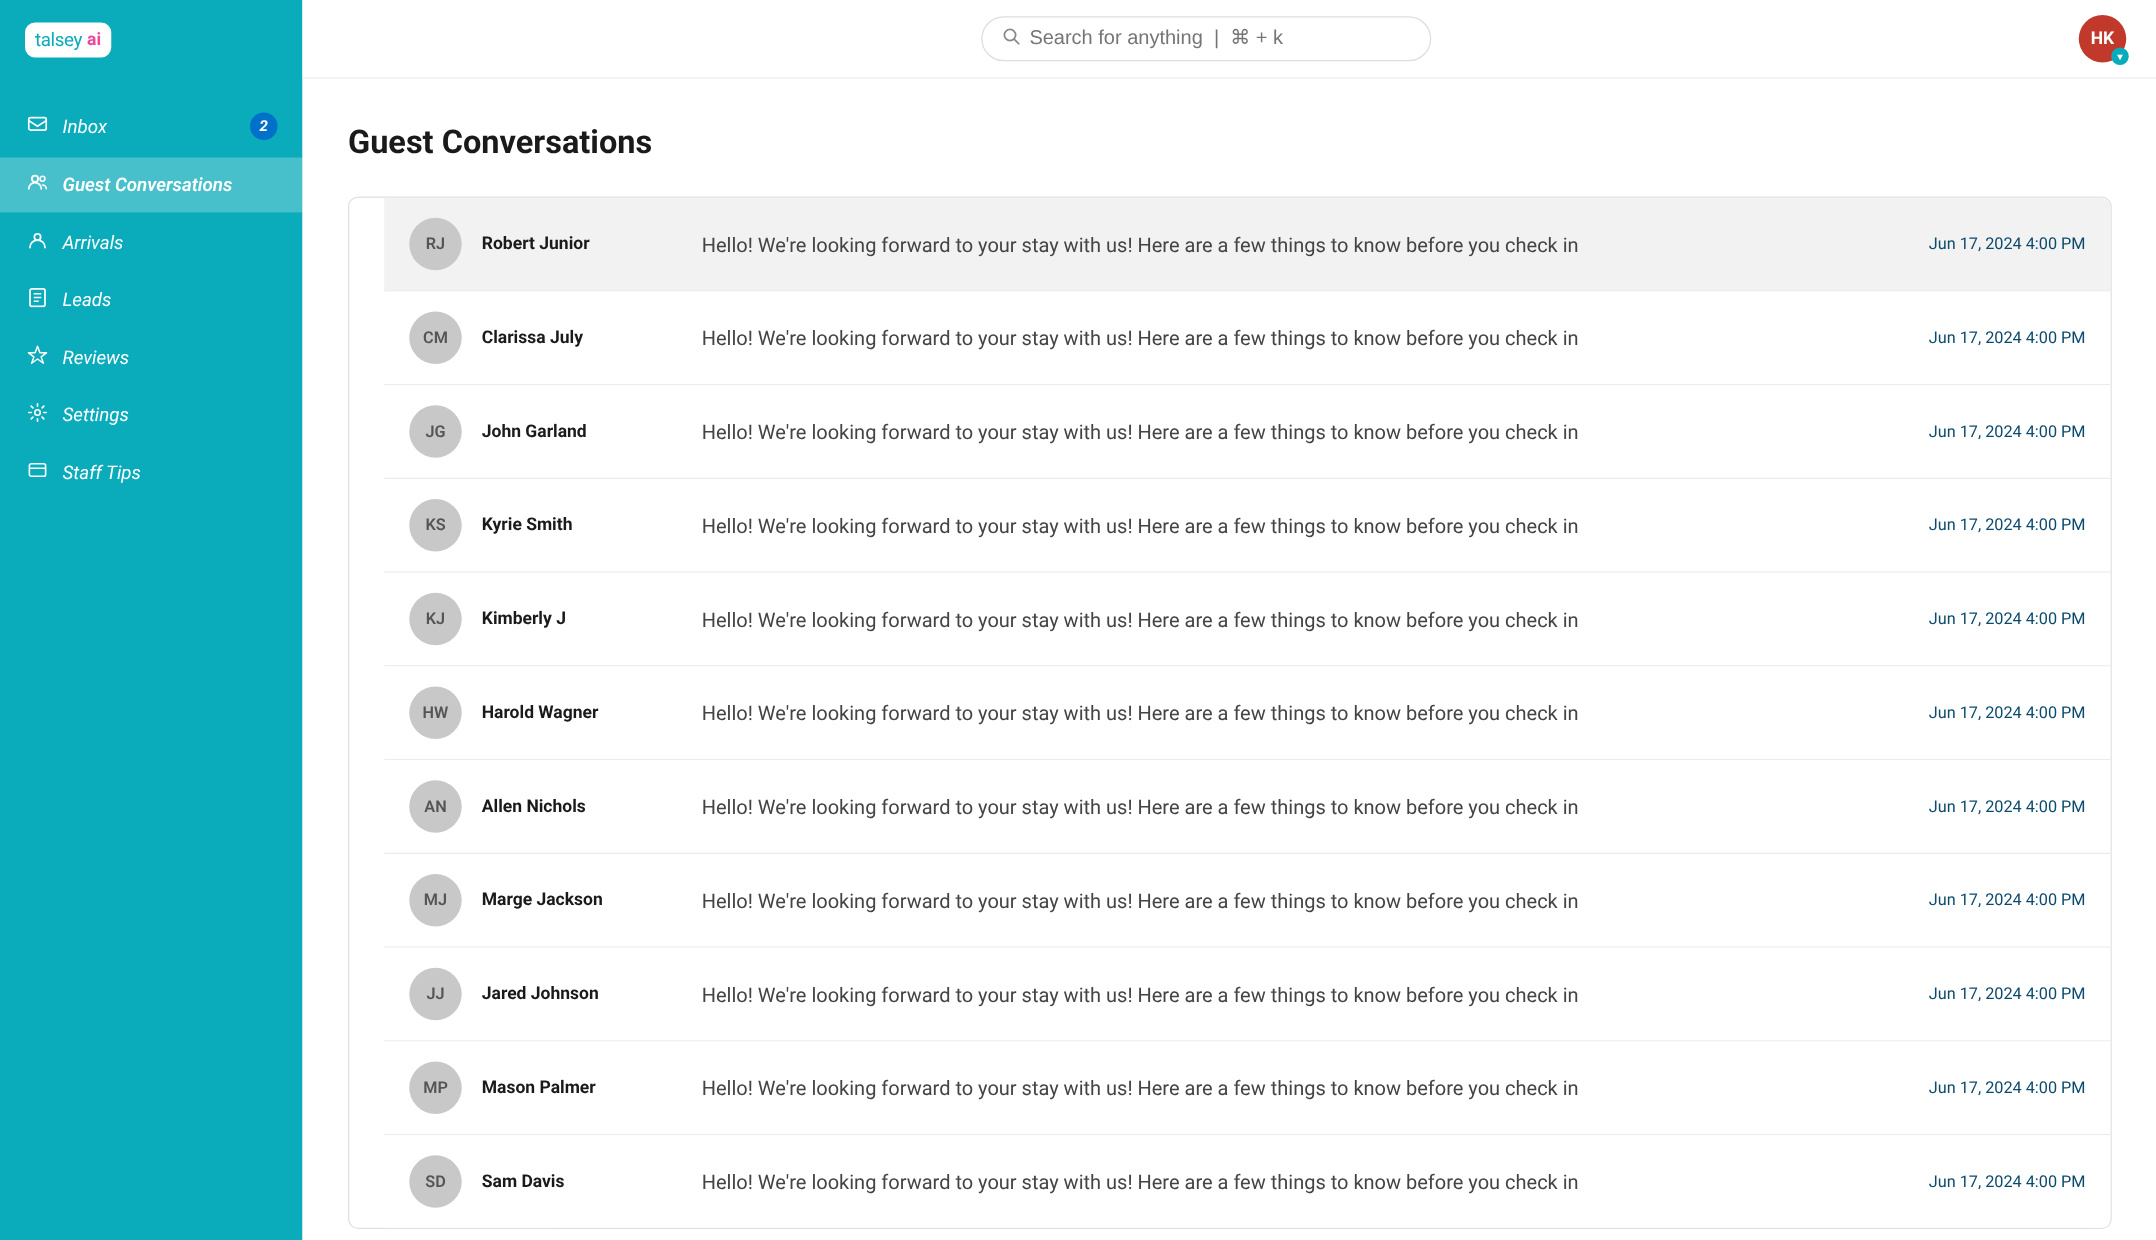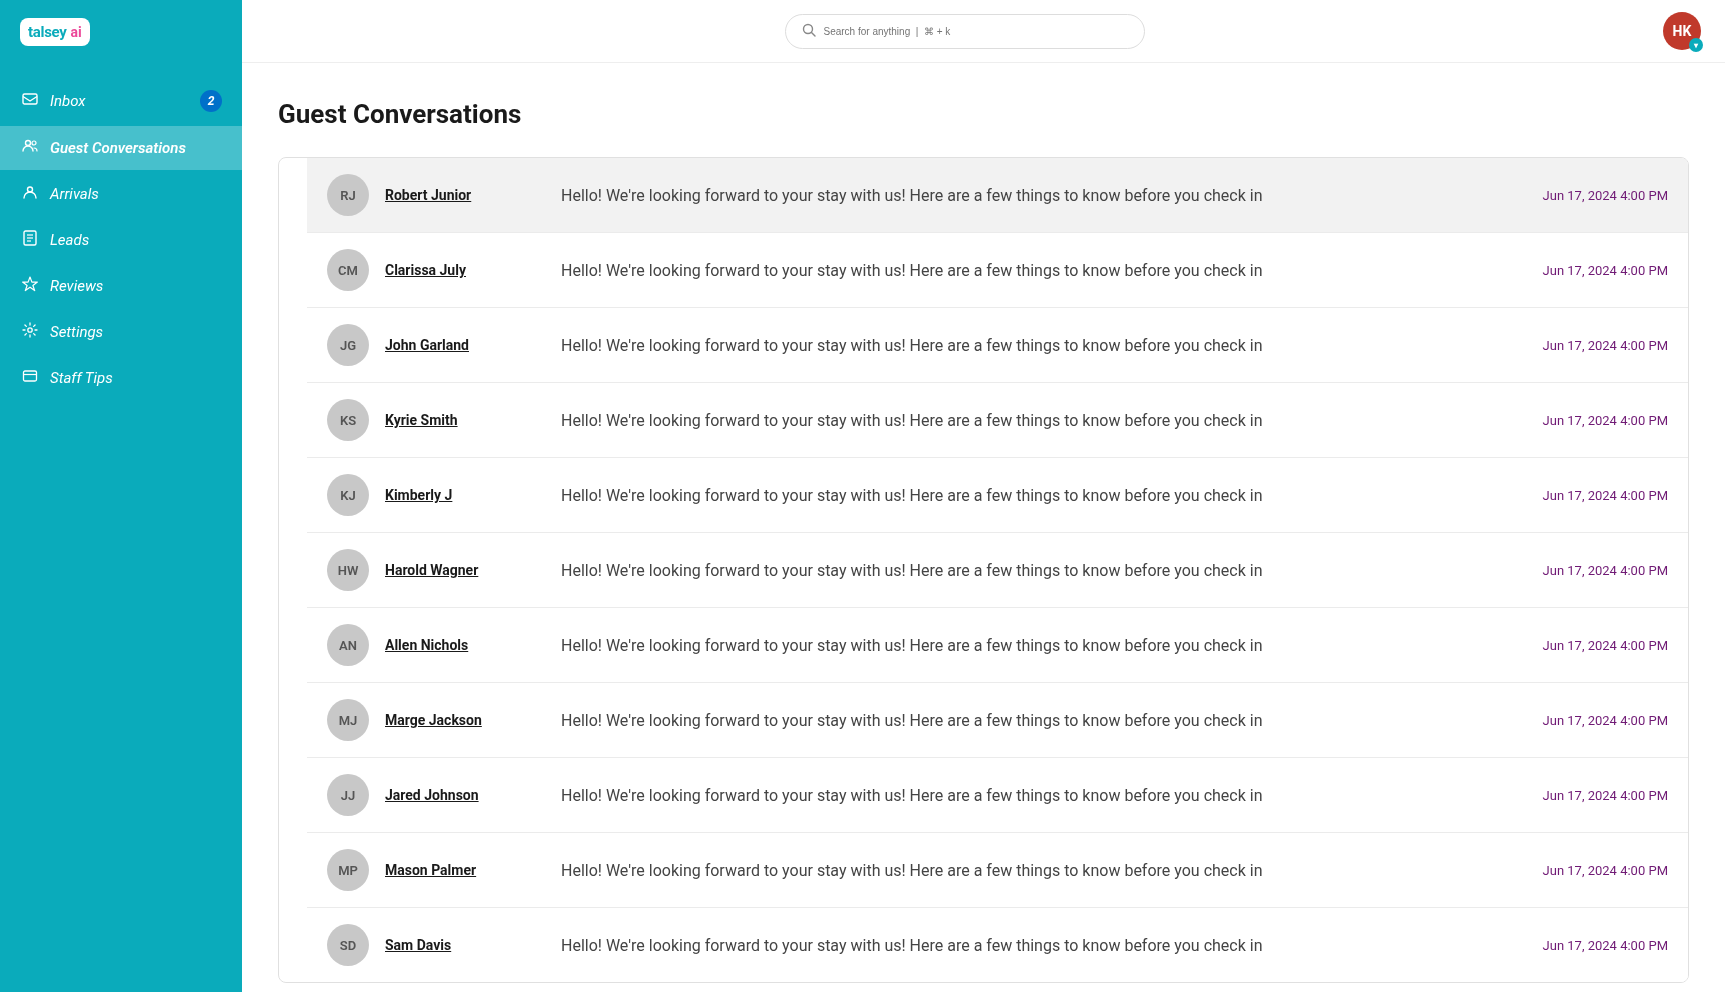--- a/index.html
+++ b/index.html
@@ -24,21 +24,21 @@
     .logo-box {
       background: white;
       border-radius: 8px;
       padding: 5px 8px;
       display: flex;
       align-items: center;
       gap: 4px;
     }
     .logo-talsey {
       color: #0aabbb;
-      font-weight: 700;
+      font-weight: 400;
       font-size: 15px;
       letter-spacing: -0.3px;
     }
     .logo-ai {
       color: #ec4899;
       font-weight: 700;
       font-size: 14px;
     }
     .nav-items {
       display: flex;
@@ -187,33 +187,32 @@
       font-size: 13px;
       font-weight: 600;
       flex-shrink: 0;
     }
     .conv-name {
       font-weight: 700;
       font-size: 14px;
       color: #1a1a1a;
       width: 160px;
       flex-shrink: 0;
-      text-decoration: underline;
     }
     .conv-message {
       flex: 1;
       font-size: 16px;
       color: #444;
       white-space: nowrap;
       overflow: hidden;
       text-overflow: ellipsis;
     }
     .conv-time {
       font-size: 13px;
-      color: #701a75;
+      color: #0c4a6e;
       flex-shrink: 0;
       margin-left: 16px;
     }
   </style>
 </head>
 <body>
 
 <nav class="sidebar">
   <div class="logo-area">
     <div class="logo-box">
@@ -305,21 +304,21 @@
 
   <header class="header">
     <div style="flex:1; display:flex; justify-content:center;">
       <div class="search-bar">
         <span class="search-icon-svg">
           <svg width="14" height="14" viewBox="0 0 14 14" fill="none">
             <circle cx="6" cy="6" r="4.5" stroke="#888" stroke-width="1.4"></circle>
             <line x1="9.5" y1="9.5" x2="13" y2="13" stroke="#888" stroke-width="1.4" stroke-linecap="round"></line>
           </svg>
         </span>
-        <input type="text" style="border: none; outline: none; background: transparent; font-size: 10px; color: rgb(136, 136, 136); width: 100%;" placeholder="Search for anything  |  ⌘ + k">
+        <input type="text" style="border: none; outline: none; background: transparent; font-size: 16px; color: rgb(136, 136, 136); width: 100%;" placeholder="Search for anything  |  ⌘ + k">
       </div>
     </div>
     <div class="user-avatar">
       <span>HK</span>
       <div class="avatar-chevron">▾</div>
     </div>
   </header>
 
   <div class="content">
     <h1 class="page-title">Guest Conversations</h1>

